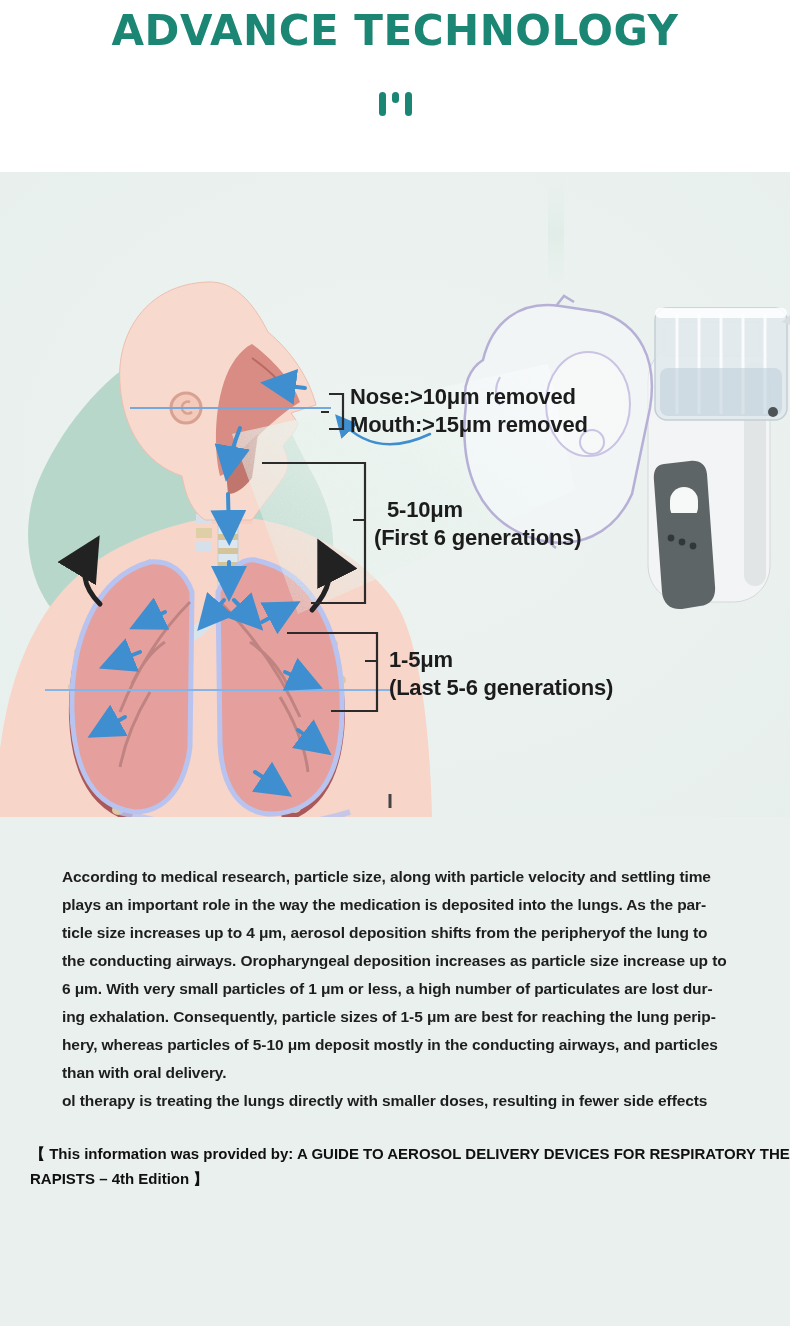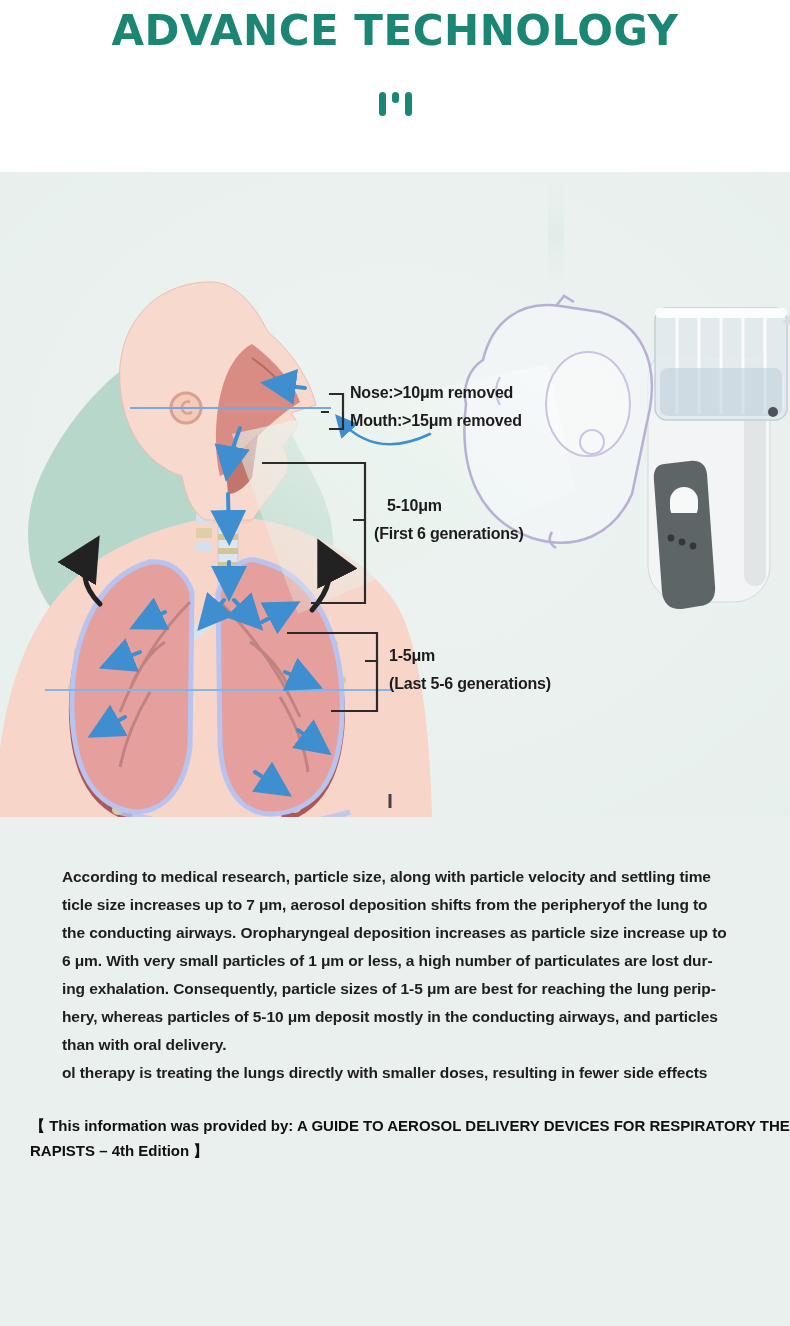--- a/index.html
+++ b/index.html
@@ -14,21 +14,21 @@
         justify-content:center;align-items:flex-start;gap:6px;}
   .bars i{display:block;width:7px;border-radius:3.5px;background:#1b8673;}
   .bars .tall{height:24px;}
   .bars .short{height:11px;}
 
   
   .section{background:#e9f0ee;height:1154px;position:relative;}
   .figure{position:relative;width:790px;height:645px;}
   .figure svg{position:absolute;left:0;top:0;}
 
-  .ann{position:absolute;font-weight:700;font-size:16px;color:#1c1c1c;
+  .ann{position:absolute;font-weight:700;font-size:22px;color:#1c1c1c;
        white-space:nowrap;letter-spacing:-.2px;}
 
   .copy{padding:0 30px;}
   .para{margin-top:46px;font-weight:700;font-size:15.5px;line-height:28px;
         color:#1e1e1e;letter-spacing:-.1px;margin-left:32px;}
   .para div{white-space:nowrap;}
   .cite{margin-top:26px;font-weight:700;font-size:15px;line-height:25px;color:#101010;}
   .cite div{white-space:nowrap;}
 </style>
 </head>
@@ -239,21 +239,22 @@
       <div class="ann" style="left:350px;top:240px;">Mouth:&gt;15μm removed</div>
       <div class="ann" style="left:374px;top:325px;margin-left:13px;">5-10μm</div>
       <div class="ann" style="left:374px;top:353px;">(First 6 generations)</div>
       <div class="ann" style="left:389px;top:475px;">1-5μm</div>
       <div class="ann" style="left:389px;top:503px;">(Last 5-6 generations)</div>
     </div>
 
     <div class="copy">
       <div class="para">
         <div>According to medical research, particle size, along with particle velocity and settling time</div>
-        <div>ticle size increases up to 7 μm, aerosol deposition shifts from the peripheryof the lung to</div>
+        <div>plays an important role in the way the medication is deposited into the lungs. As the par-</div>
+        <div>ticle size increases up to 4 μm, aerosol deposition shifts from the peripheryof the lung to</div>
         <div>the conducting airways. Oropharyngeal deposition increases as particle size increase up to</div>
         <div>6 μm. With very small particles of 1 μm or less, a high number of particulates are lost dur-</div>
         <div>ing exhalation. Consequently, particle sizes of 1-5 μm are best for reaching the lung perip-</div>
         <div>hery, whereas particles of 5-10 μm deposit mostly in the conducting airways, and particles</div>
         <div>than with oral delivery.</div>
         <div>ol therapy is treating the lungs directly with smaller doses, resulting in fewer side effects</div>
       </div>
       <div class="cite">
         <div>【 This information was provided by: A GUIDE TO AEROSOL DELIVERY DEVICES FOR RESPIRATORY THE-</div>
         <div>RAPISTS – 4th Edition 】</div>

